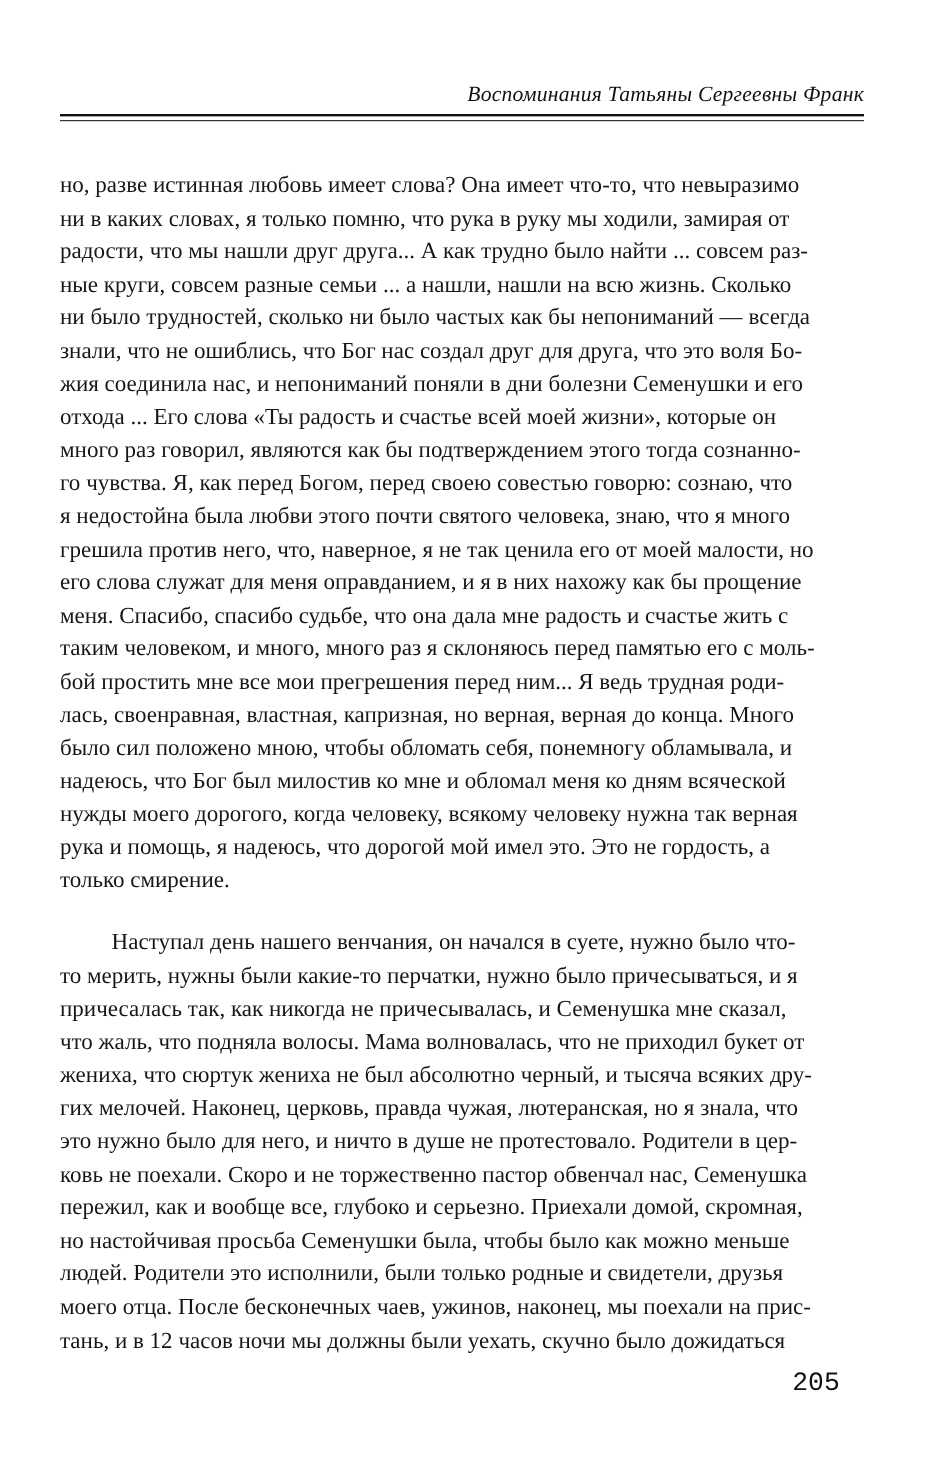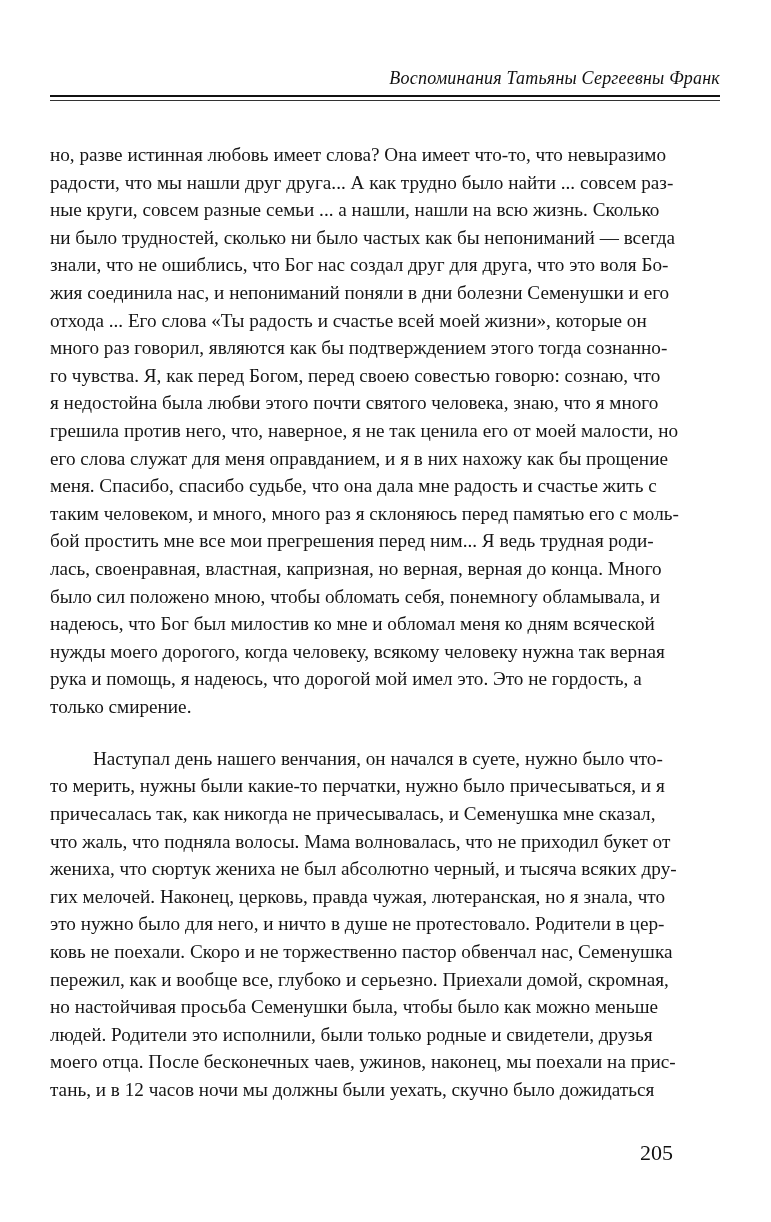--- a/index.html
+++ b/index.html
@@ -18,35 +18,36 @@
     position: absolute; left: 50px; width: 670px; top: 141px;
     font-family: "Liberation Serif", "DejaVu Serif", serif;
     font-size: 19.2px; line-height: 27.6px;
   }
   .para { margin: 0; }
   .para + .para { margin-top: 24.4px; }
   .line { display: block; text-align: justify; text-align-last: justify; white-space: nowrap; height: 27.6px; overflow: visible; }
   .line.last { text-align-last: left; }
   .line.indent { padding-left: 43px; }
   .folio {
-    position: absolute; left: 640px; width: 80px; top: 1140px; text-align: left;
-    font-family: Liberation Serif, serif; font-size: 22px; color: #111;
+    position: absolute; left: 640px; width: 80px; top: 1140px; text-align: center;
+    font-family: Liberation Mono, monospace; font-size: 22px; color: #111;
   }
 </style>
 </head>
 <body>
 
 <div class="page">
   <div class="running-head">Воспоминания Татьяны Сергеевны Франк</div>
   <div class="rule-thick"></div>
   <div class="rule-thin"></div>
 
   <div class="body-text">
     <div class="para">
       <span class="line" style="white-space: nowrap; letter-spacing: 0px; text-align: left; text-align-last: left;">но, разве истинная любовь имеет слова? Она имеет что-то, что невыразимо</span>
+      <span class="line" style="white-space: nowrap; letter-spacing: 0px; text-align: left; text-align-last: left;">ни в каких словах, я только помню, что рука в руку мы ходили, замирая от</span>
       <span class="line" style="white-space: nowrap; letter-spacing: 0px; text-align: left; text-align-last: left;">радости, что мы нашли друг друга... А как трудно было найти ... совсем раз-</span>
       <span class="line" style="white-space: nowrap; letter-spacing: 0px; text-align: center; text-align-last: left;">ные круги, совсем разные семьи ... а нашли, нашли на всю жизнь. Сколько</span>
       <span class="line" style="white-space: nowrap; letter-spacing: 0px; text-align: left; text-align-last: left;">ни было трудностей, сколько ни было частых как бы непониманий — всегда</span>
       <span class="line" style="white-space: nowrap; letter-spacing: 0px; text-align: left; text-align-last: left; font-family: Liberation Serif, serif;">знали, что не ошиблись, что Бог нас создал друг для друга, что это воля Бо-</span>
       <span class="line" style="white-space: nowrap; letter-spacing: 0px; text-align: left; text-align-last: left;">жия соединила нас, и непониманий поняли в дни болезни Семенушки и его</span>
       <span class="line" style="white-space: nowrap; letter-spacing: 0px; text-align: left; text-align-last: left;">отхода ... Его слова «Ты радость и счастье всей моей жизни», которые он</span>
       <span class="line" style="white-space: nowrap; letter-spacing: 0px; text-align: left; text-align-last: left;">много раз говорил, являются как бы подтверждением этого тогда сознанно-</span>
       <span class="line" style="white-space: nowrap; letter-spacing: 0px; text-align: left; text-align-last: left;">го чувства. Я, как перед Богом, перед своею совестью говорю: сознаю, что</span>
       <span class="line" style="white-space: nowrap; letter-spacing: 0px; text-align: left; text-align-last: left;">я недостойна была любви этого почти святого человека, знаю, что я много</span>
       <span class="line" style="white-space: nowrap; letter-spacing: 0px; text-align: left; text-align-last: left;">грешила против него, что, наверное, я не так ценила его от моей малости, но</span>

